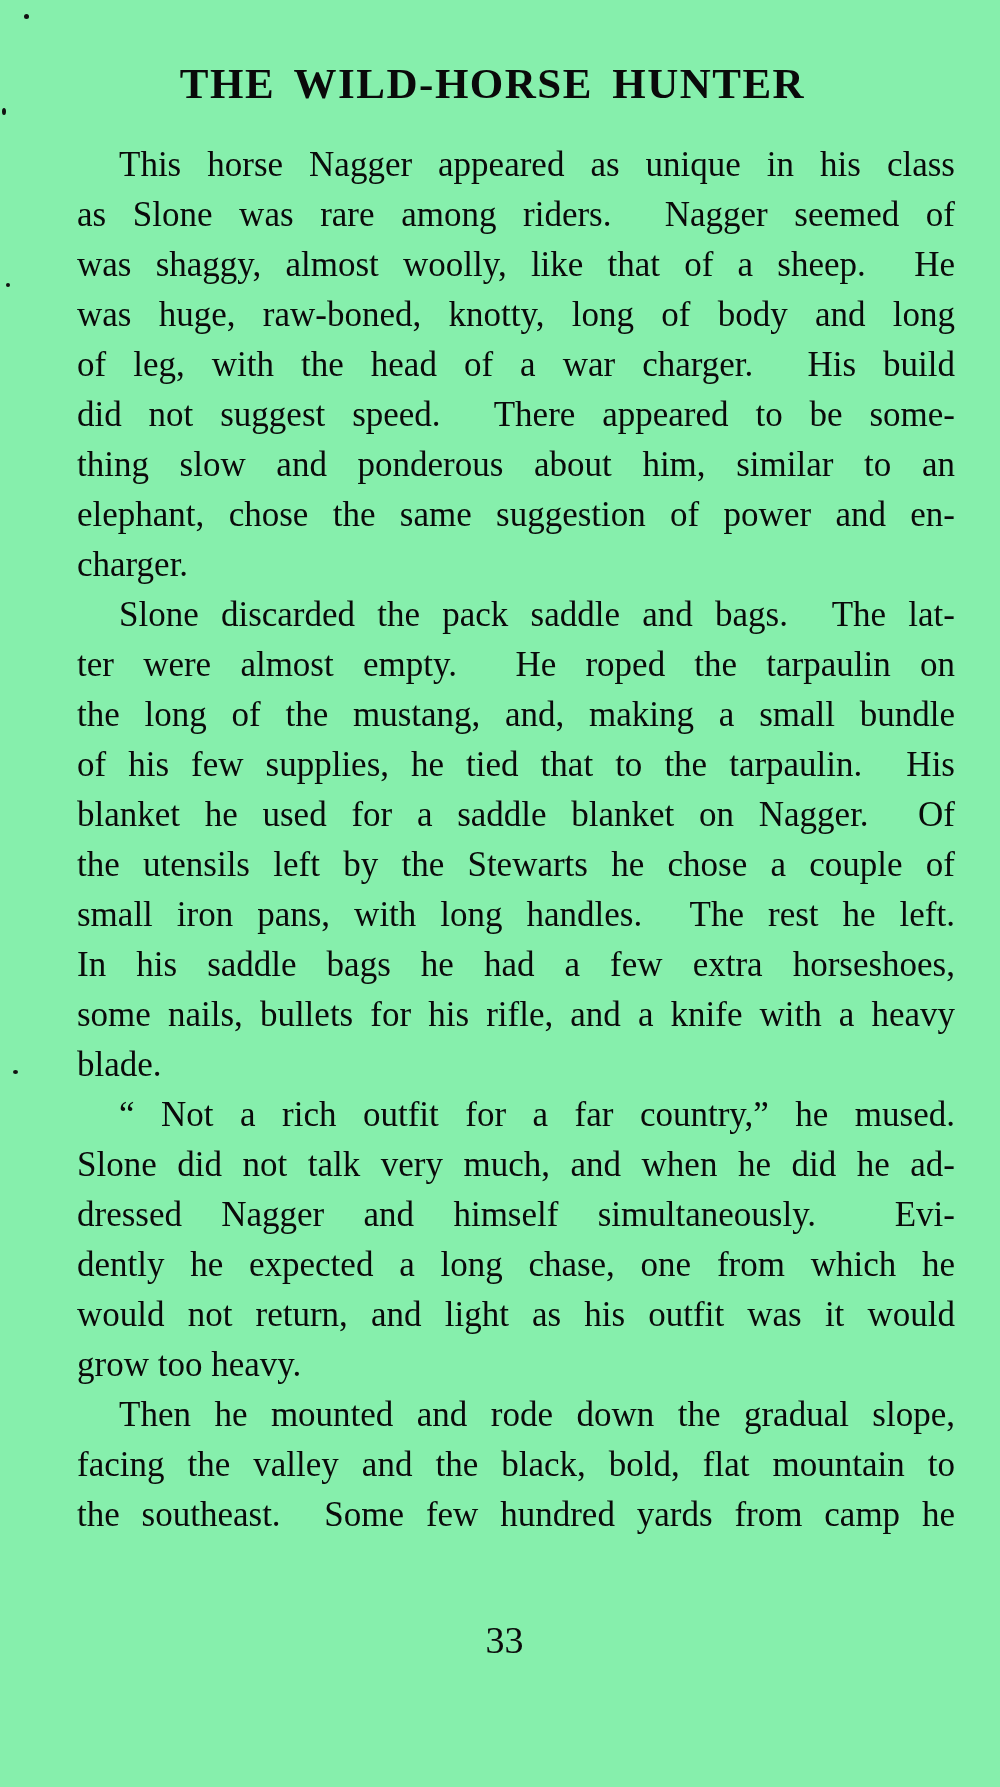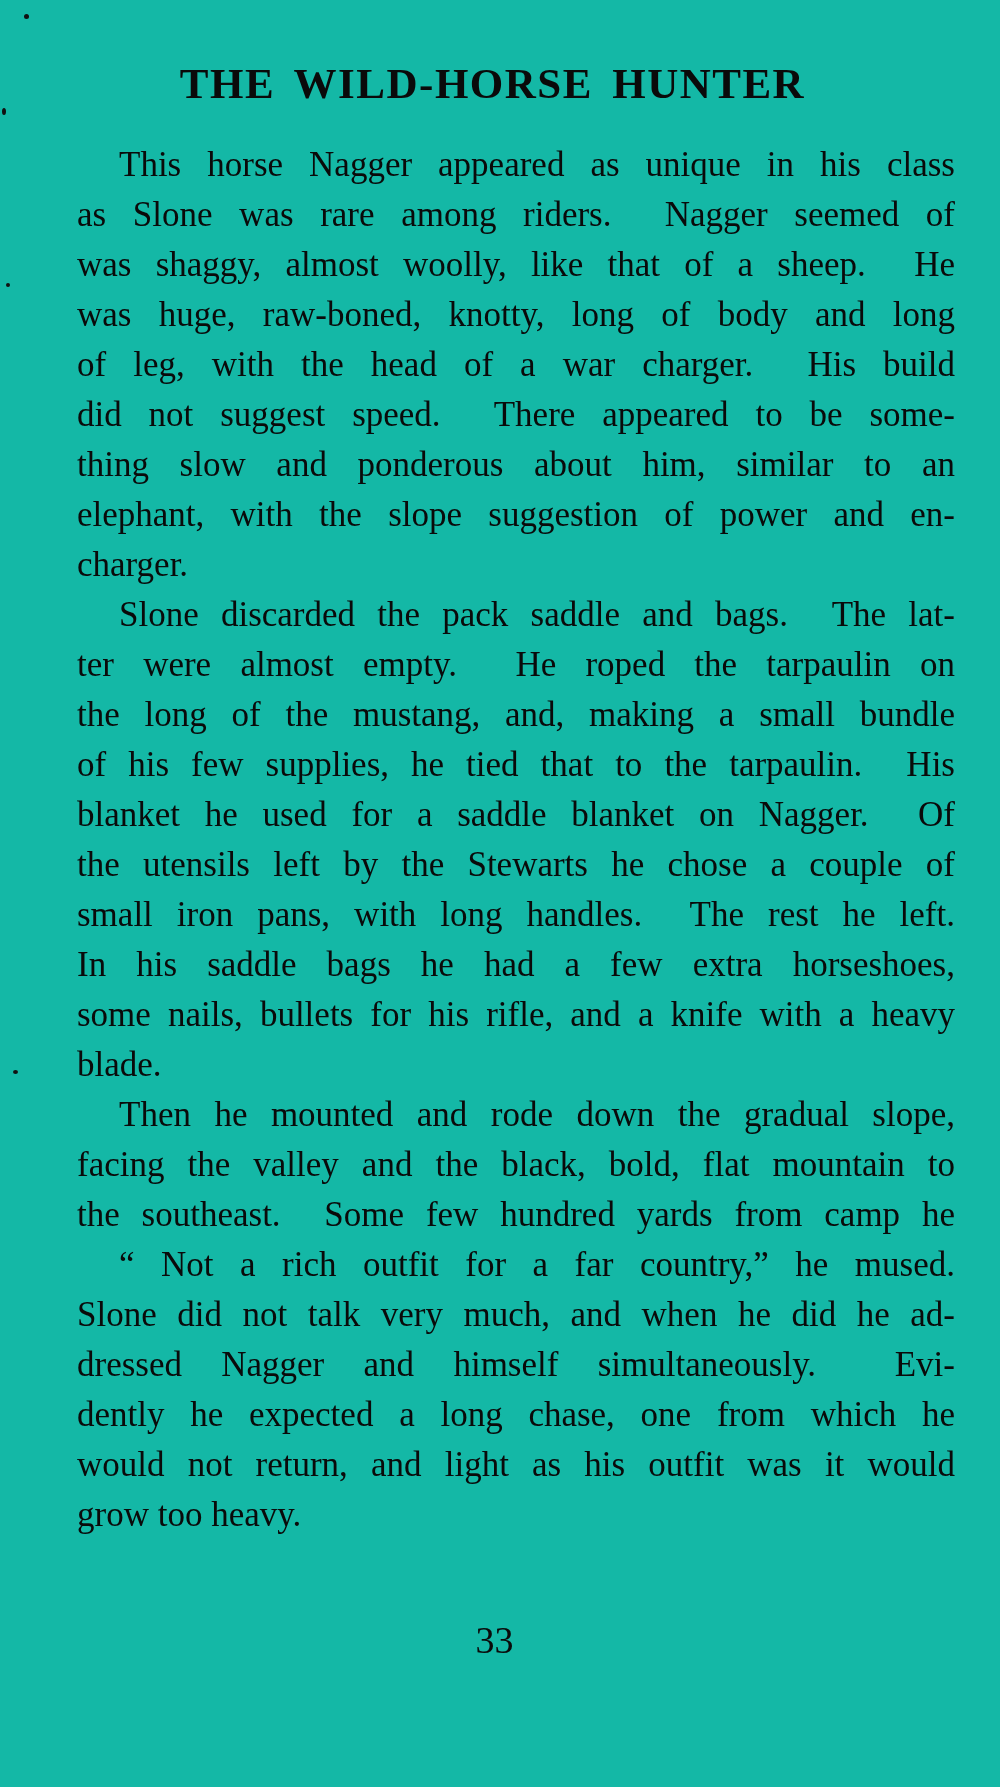--- a/index.html
+++ b/index.html
@@ -4,21 +4,21 @@
 <style>
   html, body {
     margin: 0;
     padding: 0;
     background: #ffffff;
   }
   .page {
     position: relative;
     width: 1000px;
     height: 1787px;
-    background: #14b8a6;
+    background: #86efac;
     overflow: hidden;
     font-family: "Liberation Serif", serif;
     color: #0a0a0a;
   }
   .chapter-title {
     position: absolute;
     top: 58px;
     left: 30px;
     width: 925px;
     text-align: center;
@@ -45,21 +45,21 @@
   }
   .line.last {
     text-align-last: left;
   }
   .line.indent {
     text-indent: 42px;
   }
   .page-number {
     position: absolute;
     top: 1618px;
-    left: 32px;
+    left: 42px;
     width: 925px;
     text-align: center;
     font-size: 38px;
     line-height: 44px;
   }
   .speck {
     position: absolute;
     background: #111;
     border-radius: 50%;
   }
@@ -83,49 +83,49 @@
   <div class="body-text">
 
     <div class="paragraph">
       <div class="line indent">This horse Nagger appeared as unique in his class</div>
       <div class="line">as Slone was rare among riders.&nbsp; Nagger seemed of</div>
       <div class="line">was shaggy, almost woolly, like that of a sheep.&nbsp; He</div>
       <div class="line">was huge, raw-boned, knotty, long of body and long</div>
       <div class="line">of leg, with the head of a war charger.&nbsp; His build</div>
       <div class="line">did not suggest speed.&nbsp; There appeared to be some-</div>
       <div class="line">thing slow and ponderous about him, similar to an</div>
-      <div class="line">elephant, with the slope suggestion of power and en-</div>
+      <div class="line">elephant, chose the same suggestion of power and en-</div>
       <div class="line last">charger.</div>
     </div>
 
     <div class="paragraph">
       <div class="line indent">Slone discarded the pack saddle and bags.&nbsp; The lat-</div>
       <div class="line">ter were almost empty.&nbsp; He roped the tarpaulin on</div>
       <div class="line">the long of the mustang, and, making a small bundle</div>
       <div class="line">of his few supplies, he tied that to the tarpaulin.&nbsp; His</div>
       <div class="line">blanket he used for a saddle blanket on Nagger.&nbsp; Of</div>
       <div class="line">the utensils left by the Stewarts he chose a couple of</div>
       <div class="line">small iron pans, with long handles.&nbsp; The rest he left.</div>
       <div class="line">In his saddle bags he had a few extra horseshoes,</div>
       <div class="line">some nails, bullets for his rifle, and a knife with a heavy</div>
       <div class="line last">blade.</div>
     </div>
 
     <div class="paragraph">
-      <div class="line indent">Then he mounted and rode down the gradual slope,</div>
-      <div class="line">facing the valley and the black, bold, flat mountain to</div>
-      <div class="line">the southeast.&nbsp; Some few hundred yards from camp he</div>
-    </div>
-
-    <div class="paragraph">
       <div class="line indent">“&nbsp;Not a rich outfit for a far country,” he mused.</div>
       <div class="line">Slone did not talk very much, and when he did he ad-</div>
       <div class="line">dressed Nagger and himself simultaneously.&nbsp; Evi-</div>
       <div class="line">dently he expected a long chase, one from which he</div>
       <div class="line">would not return, and light as his outfit was it would</div>
       <div class="line last">grow too heavy.</div>
+    </div>
+
+    <div class="paragraph">
+      <div class="line indent">Then he mounted and rode down the gradual slope,</div>
+      <div class="line">facing the valley and the black, bold, flat mountain to</div>
+      <div class="line">the southeast.&nbsp; Some few hundred yards from camp he</div>
     </div>
 
   </div>
 
   <div class="page-number">33</div>
 
 </div>
 
 </body></html>

